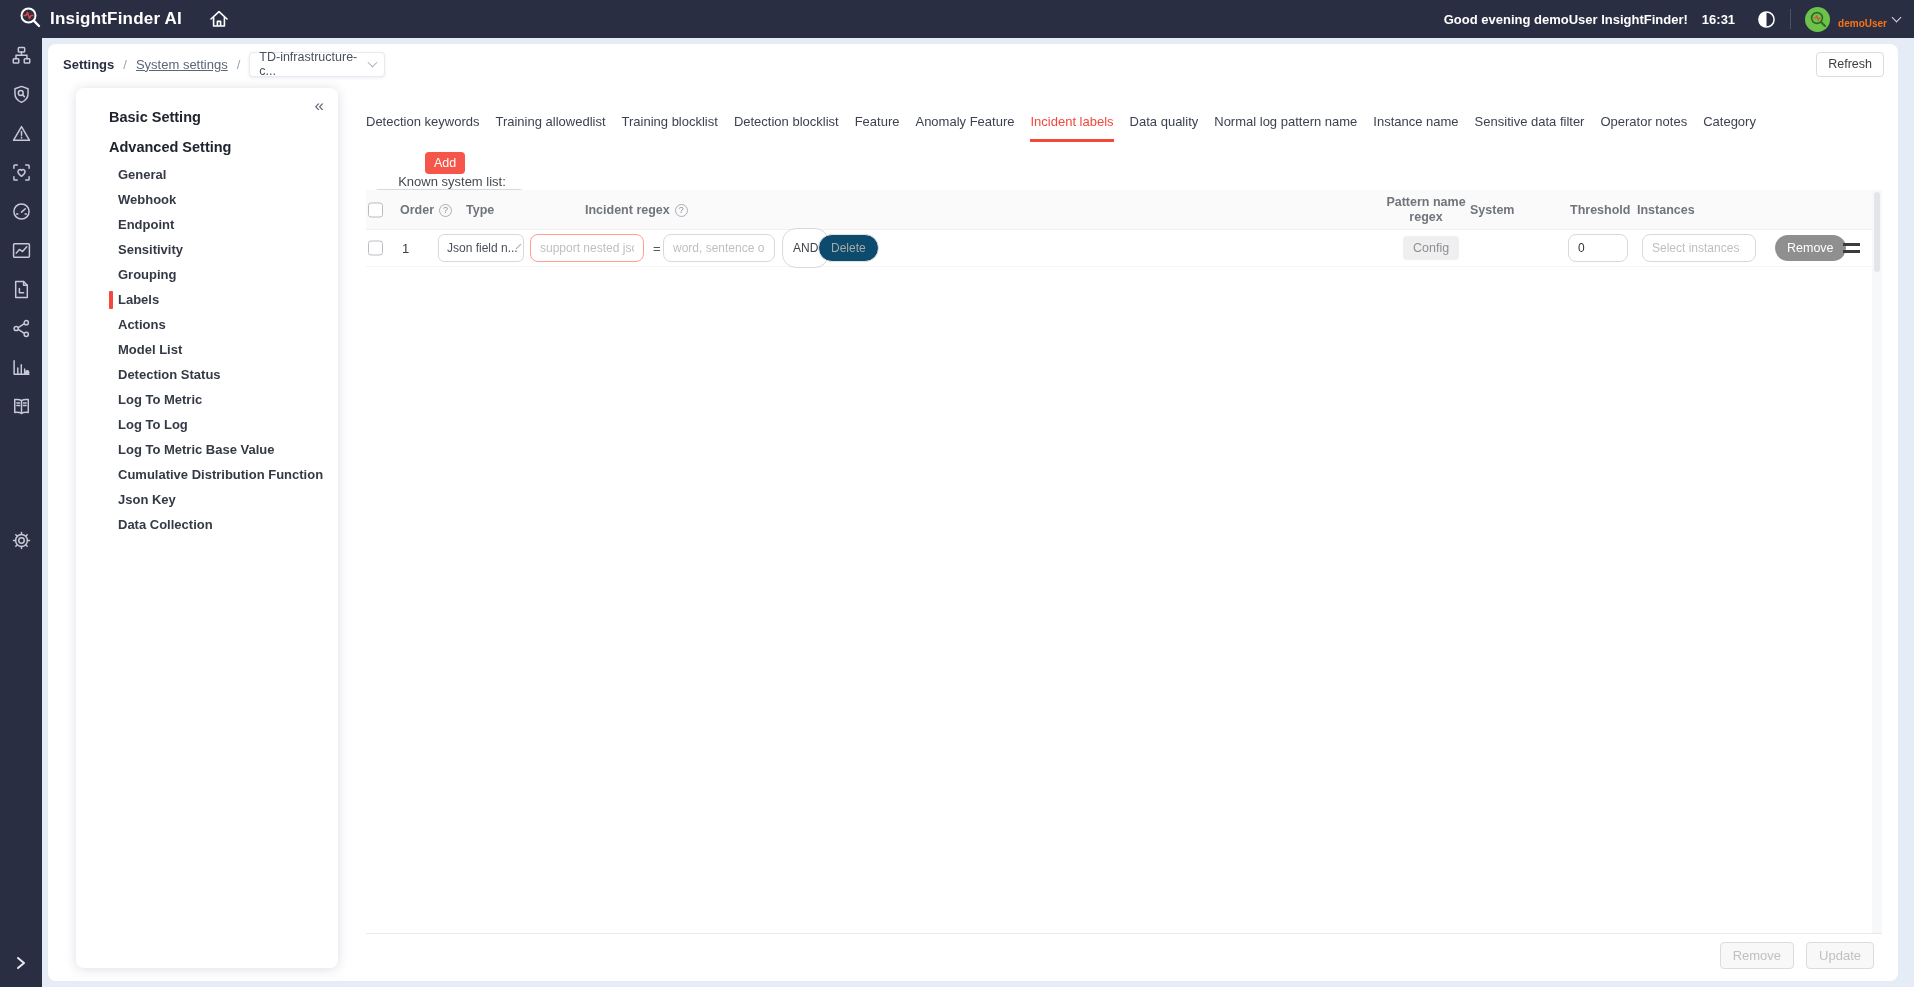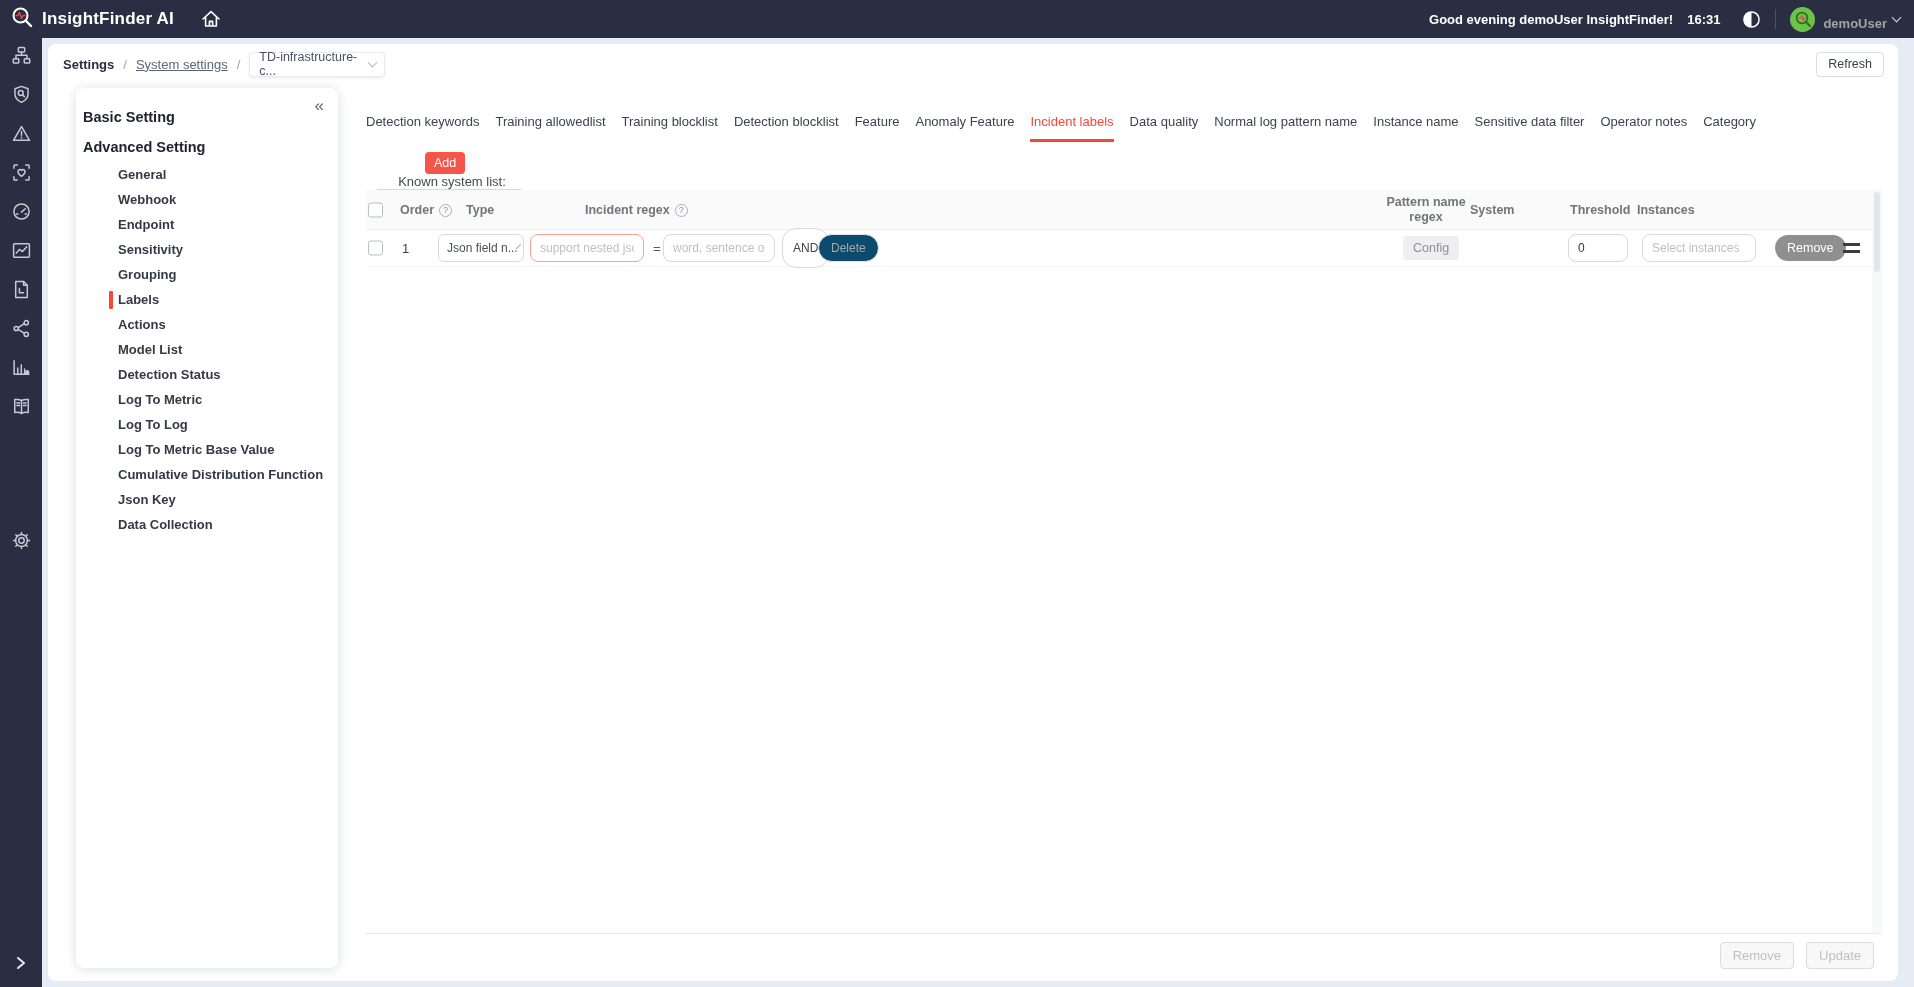--- a/index.html
+++ b/index.html
@@ -1,32 +1,32 @@
 <!DOCTYPE html>
 <html><head>
 <meta charset="utf-8">
 <style>
   * { box-sizing:border-box; margin:0; padding:0; }
   html,body { width:1914px; height:987px; overflow:hidden;
     font-family:"Liberation Sans", sans-serif; background:#e5ecf5; position:relative; }
 
   
   .topbar { position:absolute; left:0; top:0; width:1914px; height:38px;
-    background:#2a2e43; display:flex; align-items:center; z-index:30; }
+    background:#2a2e43; display:flex; align-items:center; z-index:30;padding-left:8px; }
   .brand { display:flex; align-items:center; gap:8px; padding-left:10px; }
   .brand-name { color:#fff; font-size:17px; font-weight:bold; letter-spacing:.2px; }
   .home-btn { margin-left:26px; display:flex; align-items:center; }
   .topbar-right { margin-left:auto; display:flex; align-items:center; padding-right:14px; }
   .greeting { color:#fff; font-size:13px; font-weight:bold; }
   .clock { color:#fff; font-size:13px; font-weight:bold; margin-left:14px; }
   .contrast { margin-left:22px; display:flex; align-items:center; cursor:pointer; }
   .tb-divider { width:1px; height:20px; background:#4c5068; margin:0 14px; }
   .avatar { width:25px; height:25px; border-radius:50%; background:#6dc24b;
     display:flex; align-items:center; justify-content:center; overflow:hidden; }
-  .user-name { color:#a3a3a3; font-size:13px; font-weight:bold; margin:8px 6px 0 8px; }
+  .user-name { color:#f97316; font-size:10px; font-weight:bold; margin:8px 6px 0 8px; }
   .chev { display:inline-block; width:7px; height:7px; border-right:1.7px solid #d7dae4;
     border-bottom:1.7px solid #d7dae4; transform:rotate(45deg); margin-top:-3px; }
   .chev.gray { border-color:#a9b0ba; }
 
   
   .rail { position:absolute; left:0; top:38px; width:42px; height:949px; background:#2a2e43;
     display:flex; flex-direction:column; align-items:center; padding-top:6px; z-index:20; }
   .rail-btn { width:24px; height:22px; margin-bottom:17px; display:flex;
     align-items:center; justify-content:center; cursor:pointer; }
   .rail-btn.gear { margin-top:95px; }
@@ -48,21 +48,21 @@
     align-items:center; justify-content:space-between; padding:0 9px; cursor:pointer; }
   .proj-pill span.txt { font-size:12.5px; color:#4a5160; }
   .refresh-btn { margin-left:auto; height:25px; background:#fff; border:1px solid #d8dce3;
     border-radius:4px; font-size:12.5px; color:#404040; padding:0 11px; cursor:pointer; }
 
   
   .nav-panel { position:absolute; left:28px; top:44px; width:262px; height:880px;
     background:#fff; border-radius:8px; box-shadow:0 1px 12px rgba(25,45,90,.16);
     padding-top:14px; }
   .collapse { position:absolute; top:8px; right:14px; font-size:17px; color:#5f6b7a; cursor:pointer; }
-  .nav-h1 { height:30px; line-height:30px; padding-left:7px; font-size:14.5px;
+  .nav-h1 { height:30px; line-height:30px; padding-left:33px; font-size:14.5px;
     font-weight:bold; color:#20242e; cursor:pointer; }
   .nav-sub { position:relative; height:25px; line-height:25px; padding-left:42px;
     font-size:13px; font-weight:bold; color:#343a45; cursor:pointer; white-space:nowrap; }
   .nav-ind { position:absolute; left:33px; top:3.5px; width:3.5px; height:18px;
     background:#f5473b; border-radius:1px; }
 
   
   .tabs { position:absolute; left:318px; top:70px; right:20px; display:flex; gap:16px; }
   .tab { font-size:13px; color:#3c4250; padding-bottom:10px; white-space:nowrap; cursor:pointer; }
   .tab.active { color:#f5473b; border-bottom:3px solid #f5473b; }

